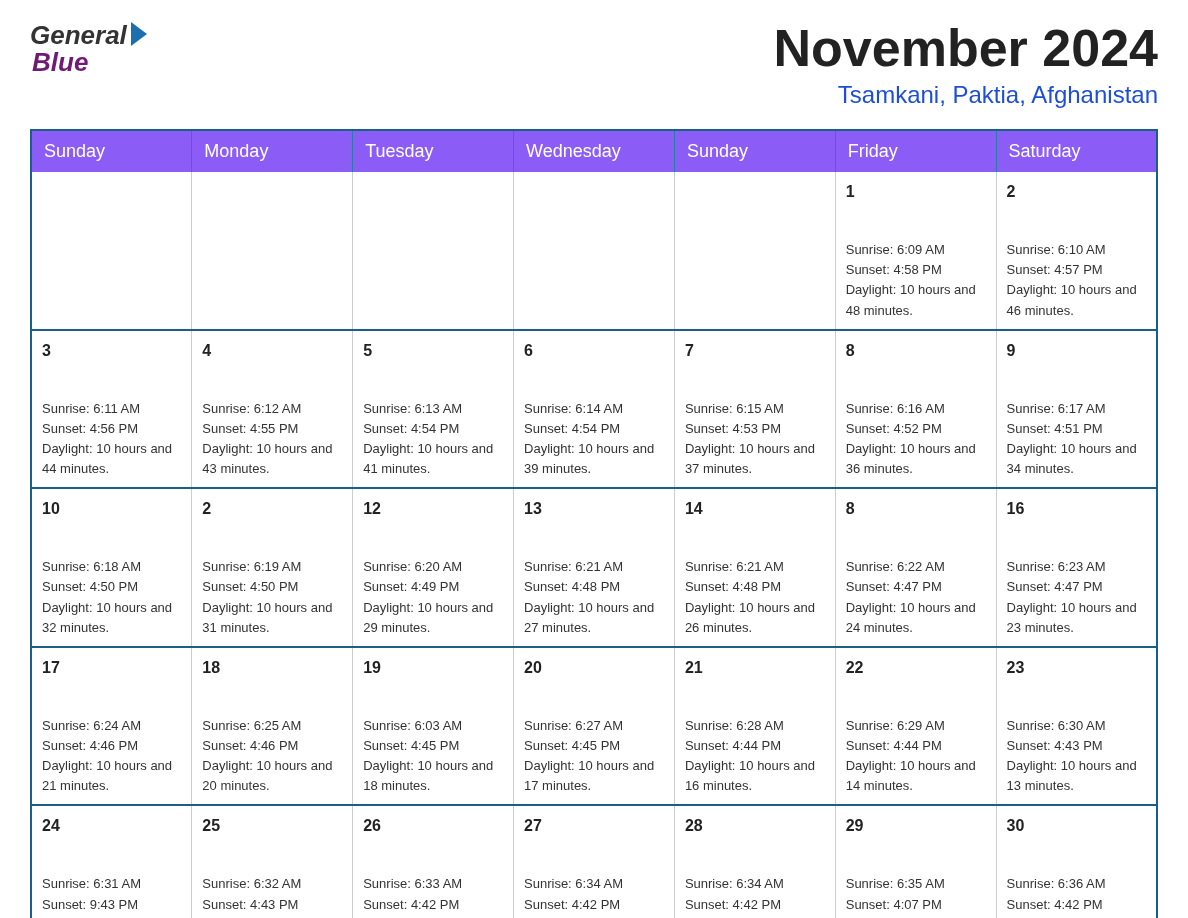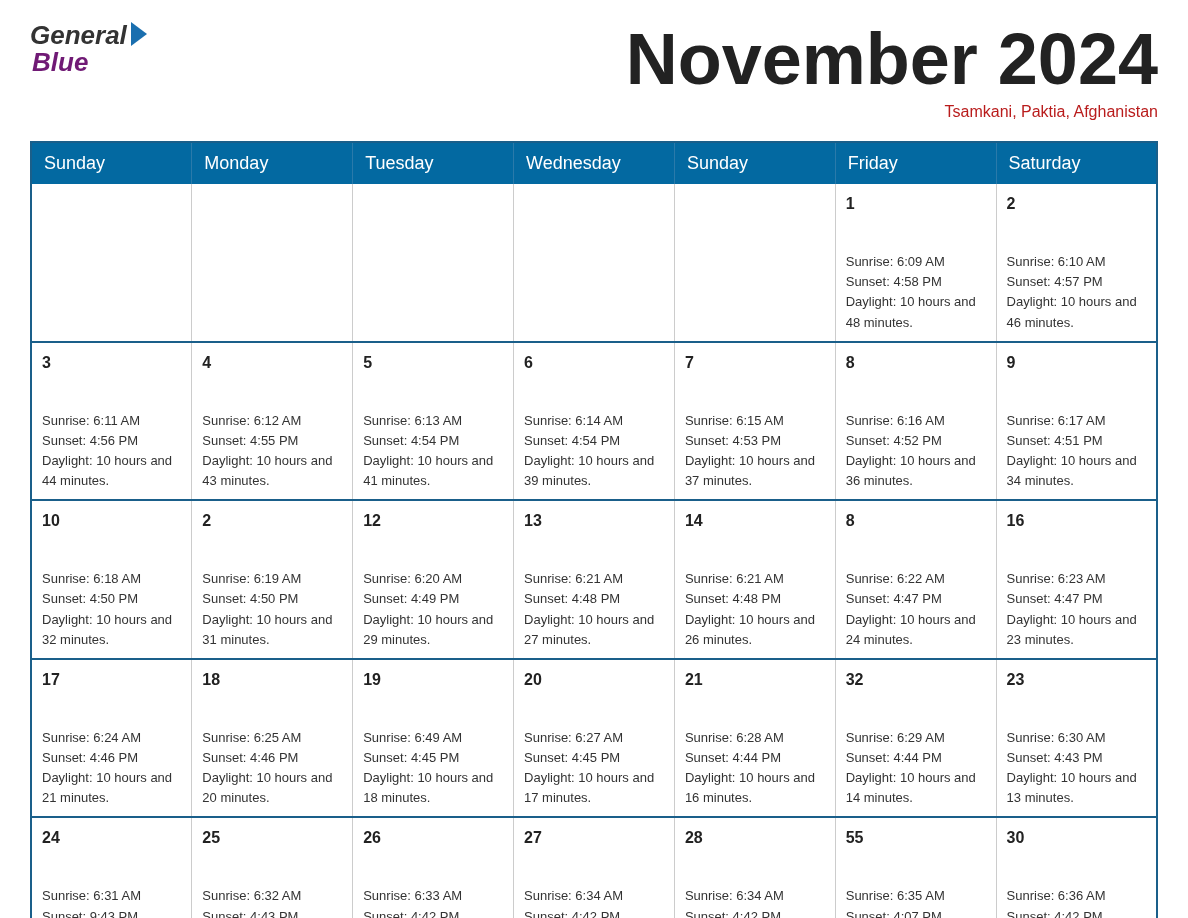--- a/index.html
+++ b/index.html
@@ -45,37 +45,37 @@
       font-weight: bold;
       color: #701a75;
       font-style: italic;
       margin-top: -4px;
       padding-left: 2px;
     }
     .title-block {
       text-align: right;
     }
     .month-title {
-      font-size: 72px;
+      font-size: 52px;
       font-weight: bold;
       color: #222;
       line-height: 1.1;
     }
     .location {
-      font-size: 16px;
-      color: #b91c1c;
+      font-size: 24px;
+      color: #1d4ed8;
       margin-top: 4px;
     }
     .calendar {
       width: 100%;
       border-collapse: collapse;
       border: 2px solid #1a5f8a;
     }
     .calendar th {
-      background-color: #0369a1;
+      background-color: #8b5cf6;
       color: #fff;
       font-size: 18px;
       font-weight: normal;
       padding: 10px 12px;
       text-align: left;
       border-right: 1px solid #2a7aaa;
     }
     .calendar th:last-child { border-right: none; }
     .calendar td {
       vertical-align: top;
@@ -250,38 +250,38 @@
 Daylight: 10 hours and 21 minutes.</div>
         </td>
         <td>
           <span class="day-number">18</span>
           <div class="day-info">Sunrise: 6:25 AM
 Sunset: 4:46 PM
 Daylight: 10 hours and 20 minutes.</div>
         </td>
         <td>
           <span class="day-number">19</span>
-          <div class="day-info">Sunrise: 6:49 AM
+          <div class="day-info">Sunrise: 6:03 AM
 Sunset: 4:45 PM
 Daylight: 10 hours and 18 minutes.</div>
         </td>
         <td>
           <span class="day-number">20</span>
           <div class="day-info">Sunrise: 6:27 AM
 Sunset: 4:45 PM
 Daylight: 10 hours and 17 minutes.</div>
         </td>
         <td>
           <span class="day-number">21</span>
           <div class="day-info">Sunrise: 6:28 AM
 Sunset: 4:44 PM
 Daylight: 10 hours and 16 minutes.</div>
         </td>
         <td>
-          <span class="day-number">32</span>
+          <span class="day-number">22</span>
           <div class="day-info">Sunrise: 6:29 AM
 Sunset: 4:44 PM
 Daylight: 10 hours and 14 minutes.</div>
         </td>
         <td>
           <span class="day-number">23</span>
           <div class="day-info">Sunrise: 6:30 AM
 Sunset: 4:43 PM
 Daylight: 10 hours and 13 minutes.</div>
         </td>
@@ -311,21 +311,21 @@
 Sunset: 4:42 PM
 Daylight: 10 hours and 8 minutes.</div>
         </td>
         <td>
           <span class="day-number">28</span>
           <div class="day-info">Sunrise: 6:34 AM
 Sunset: 4:42 PM
 Daylight: 10 hours and 7 minutes.</div>
         </td>
         <td>
-          <span class="day-number">55</span>
+          <span class="day-number">29</span>
           <div class="day-info">Sunrise: 6:35 AM
 Sunset: 4:07 PM
 Daylight: 10 hours and 6 minutes.</div>
         </td>
         <td>
           <span class="day-number">30</span>
           <div class="day-info">Sunrise: 6:36 AM
 Sunset: 4:42 PM
 Daylight: 10 hours and 5 minutes.</div>
         </td>

